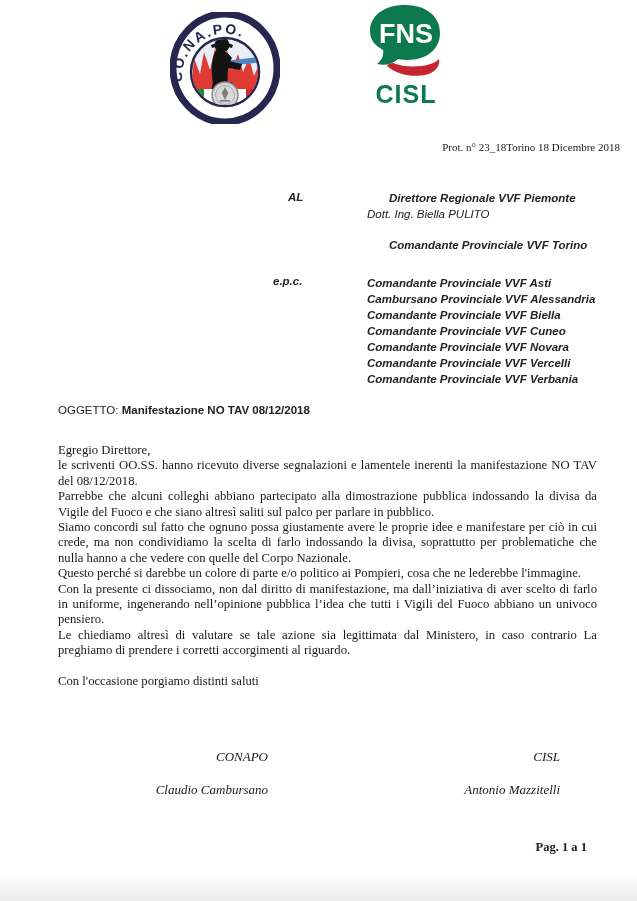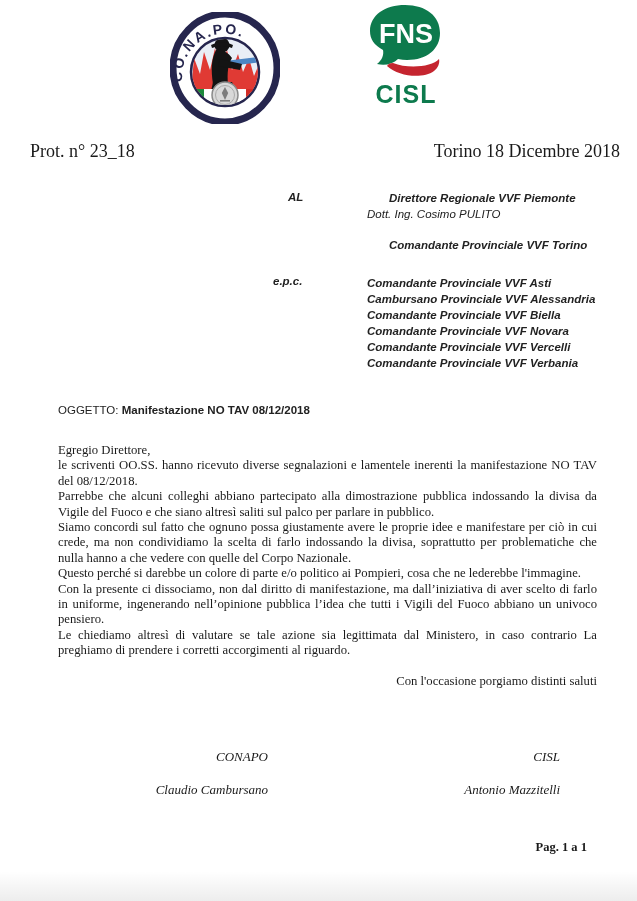--- a/index.html
+++ b/index.html
@@ -11,22 +11,22 @@
     color:#1a1a1a;
     overflow:hidden;
     box-shadow:0 0 4px rgba(0,0,0,.25);
   }
   
   .logo-conapo{position:absolute;left:170px;top:12px;width:110px;height:112px;}
   .logo-fns{position:absolute;left:362px;top:4px;width:92px;height:104px;}
   
   .protline{
     position:absolute;top:141px;left:30px;right:17px;
-    display:flex;justify-content:space-between;
-    font-size:18px;
+    display:flex;justify-content:flex-end;
+    font-size:11px;
   }
   
   .addr{
     position:absolute;left:273px;top:191px;right:20px;
     font-family:"Liberation Sans", sans-serif;
     font-size:11.5px;color:#222;font-style:italic;
   }
   .addr-row{display:flex;}
   .addr-label{width:94px;font-weight:bold;flex:0 0 94px;}
   .addr-label.to{padding-left:15px;box-sizing:border-box;}
@@ -41,21 +41,21 @@
     font-family:"Liberation Sans", sans-serif;
     font-size:11.5px;color:#222;
   }
   .subject .val{font-weight:bold;}
   
   .letter-body{
     position:absolute;left:58px;top:443px;width:539px;
     font-size:12.7px;line-height:15.4px;text-align:justify;
   }
   .letter-body p{margin:0;}
-  .letter-body .closing{margin-top:15px;text-align:right;}
+  .letter-body .closing{margin-top:15px;text-align:left;}
   
   .sig{position:absolute;top:749px;width:210px;text-align:right;font-size:13px;font-style:italic;}
   .sig.left{left:58px;}
   .sig.right{left:350px;}
   .sig .name{margin-top:17px;}
   
   .page-footer{
     position:absolute;top:840px;right:50px;
     font-size:12.5px;font-weight:bold;
   }
@@ -123,31 +123,32 @@
   <div class="protline">
     <span>Prot. n° 23_18</span>
     <span>Torino 18 Dicembre 2018</span>
   </div>
 
   <div class="addr">
     <div class="addr-row">
       <div class="addr-label to">AL</div>
       <div class="to-lines">
         <div class="b">Direttore Regionale VVF Piemonte</div>
-        <div>Dott. Ing. Cosimo PULITO</div>
+        <div>Dott. Ing. Biella PULITO</div>
         <div class="spacer"></div>
         <div class="b">Comandante Provinciale VVF Torino</div>
       </div>
     </div>
     <div class="addr-row cc-row">
       <div class="addr-label">e.p.c.</div>
       <div class="cc-lines">
         <div>Comandante Provinciale VVF Asti</div>
         <div>Cambursano Provinciale VVF Alessandria</div>
         <div>Comandante Provinciale VVF Biella</div>
+        <div>Comandante Provinciale VVF Cuneo</div>
         <div>Comandante Provinciale VVF Novara</div>
         <div>Comandante Provinciale VVF Vercelli</div>
         <div>Comandante Provinciale VVF Verbania</div>
       </div>
     </div>
   </div>
 
   <div class="subject">
     <span>OGGETTO:</span>
     <span> </span>

